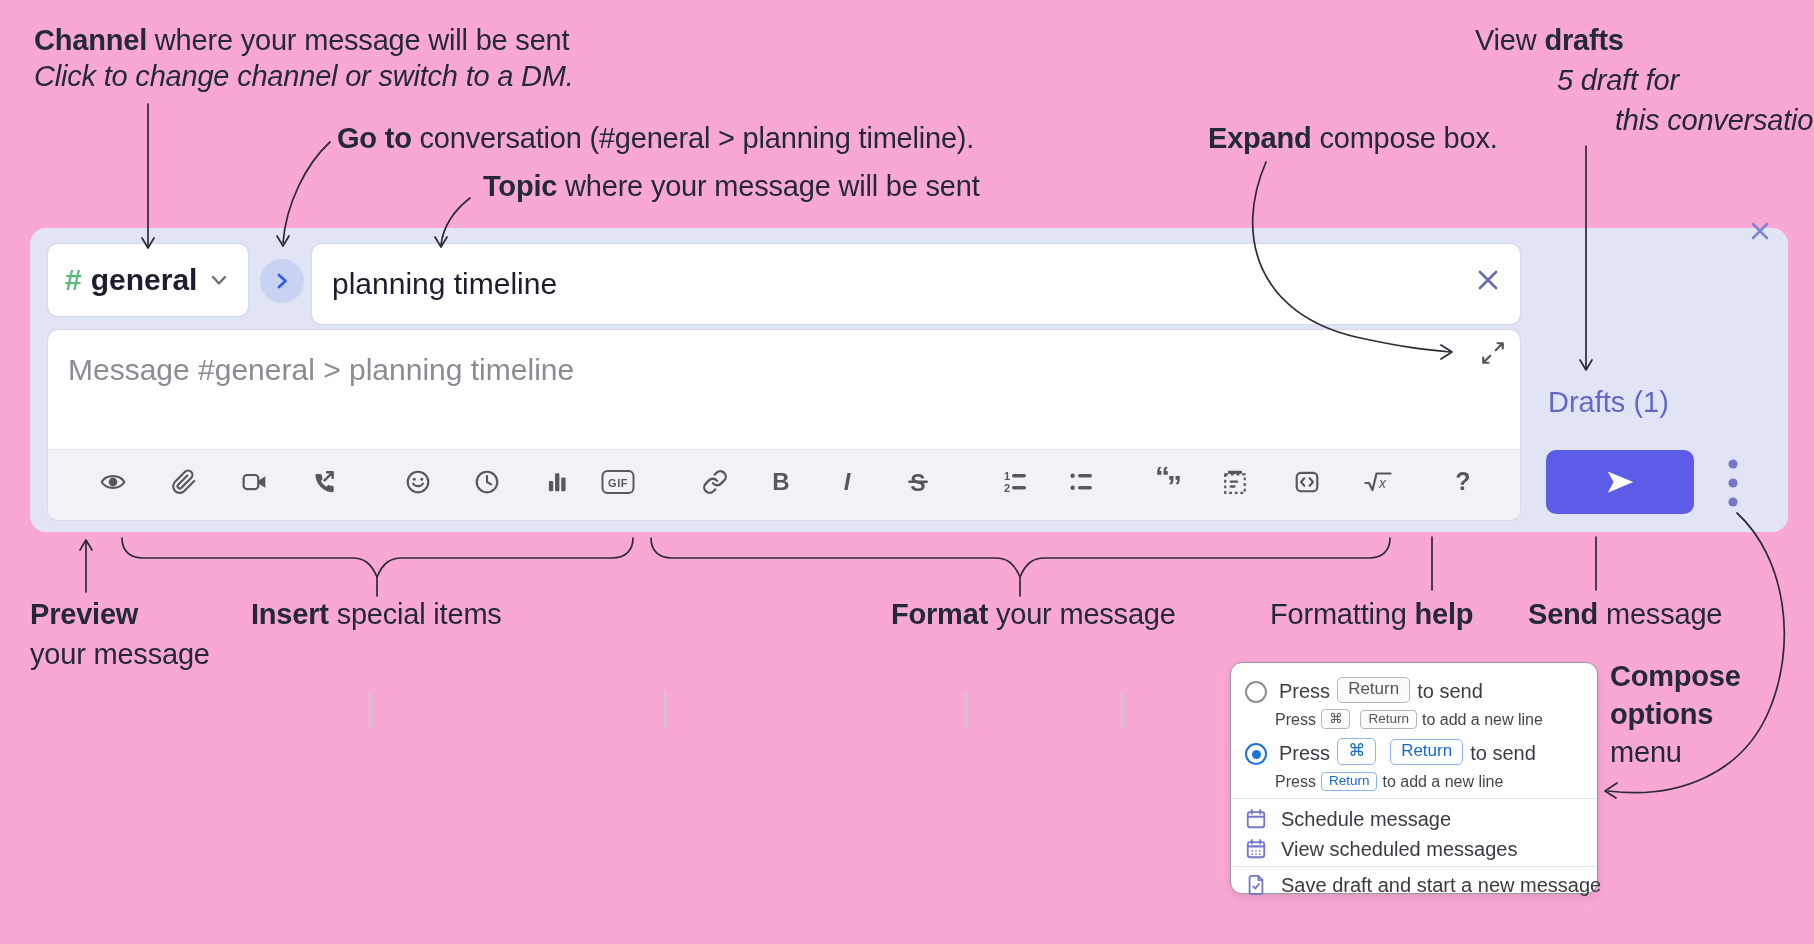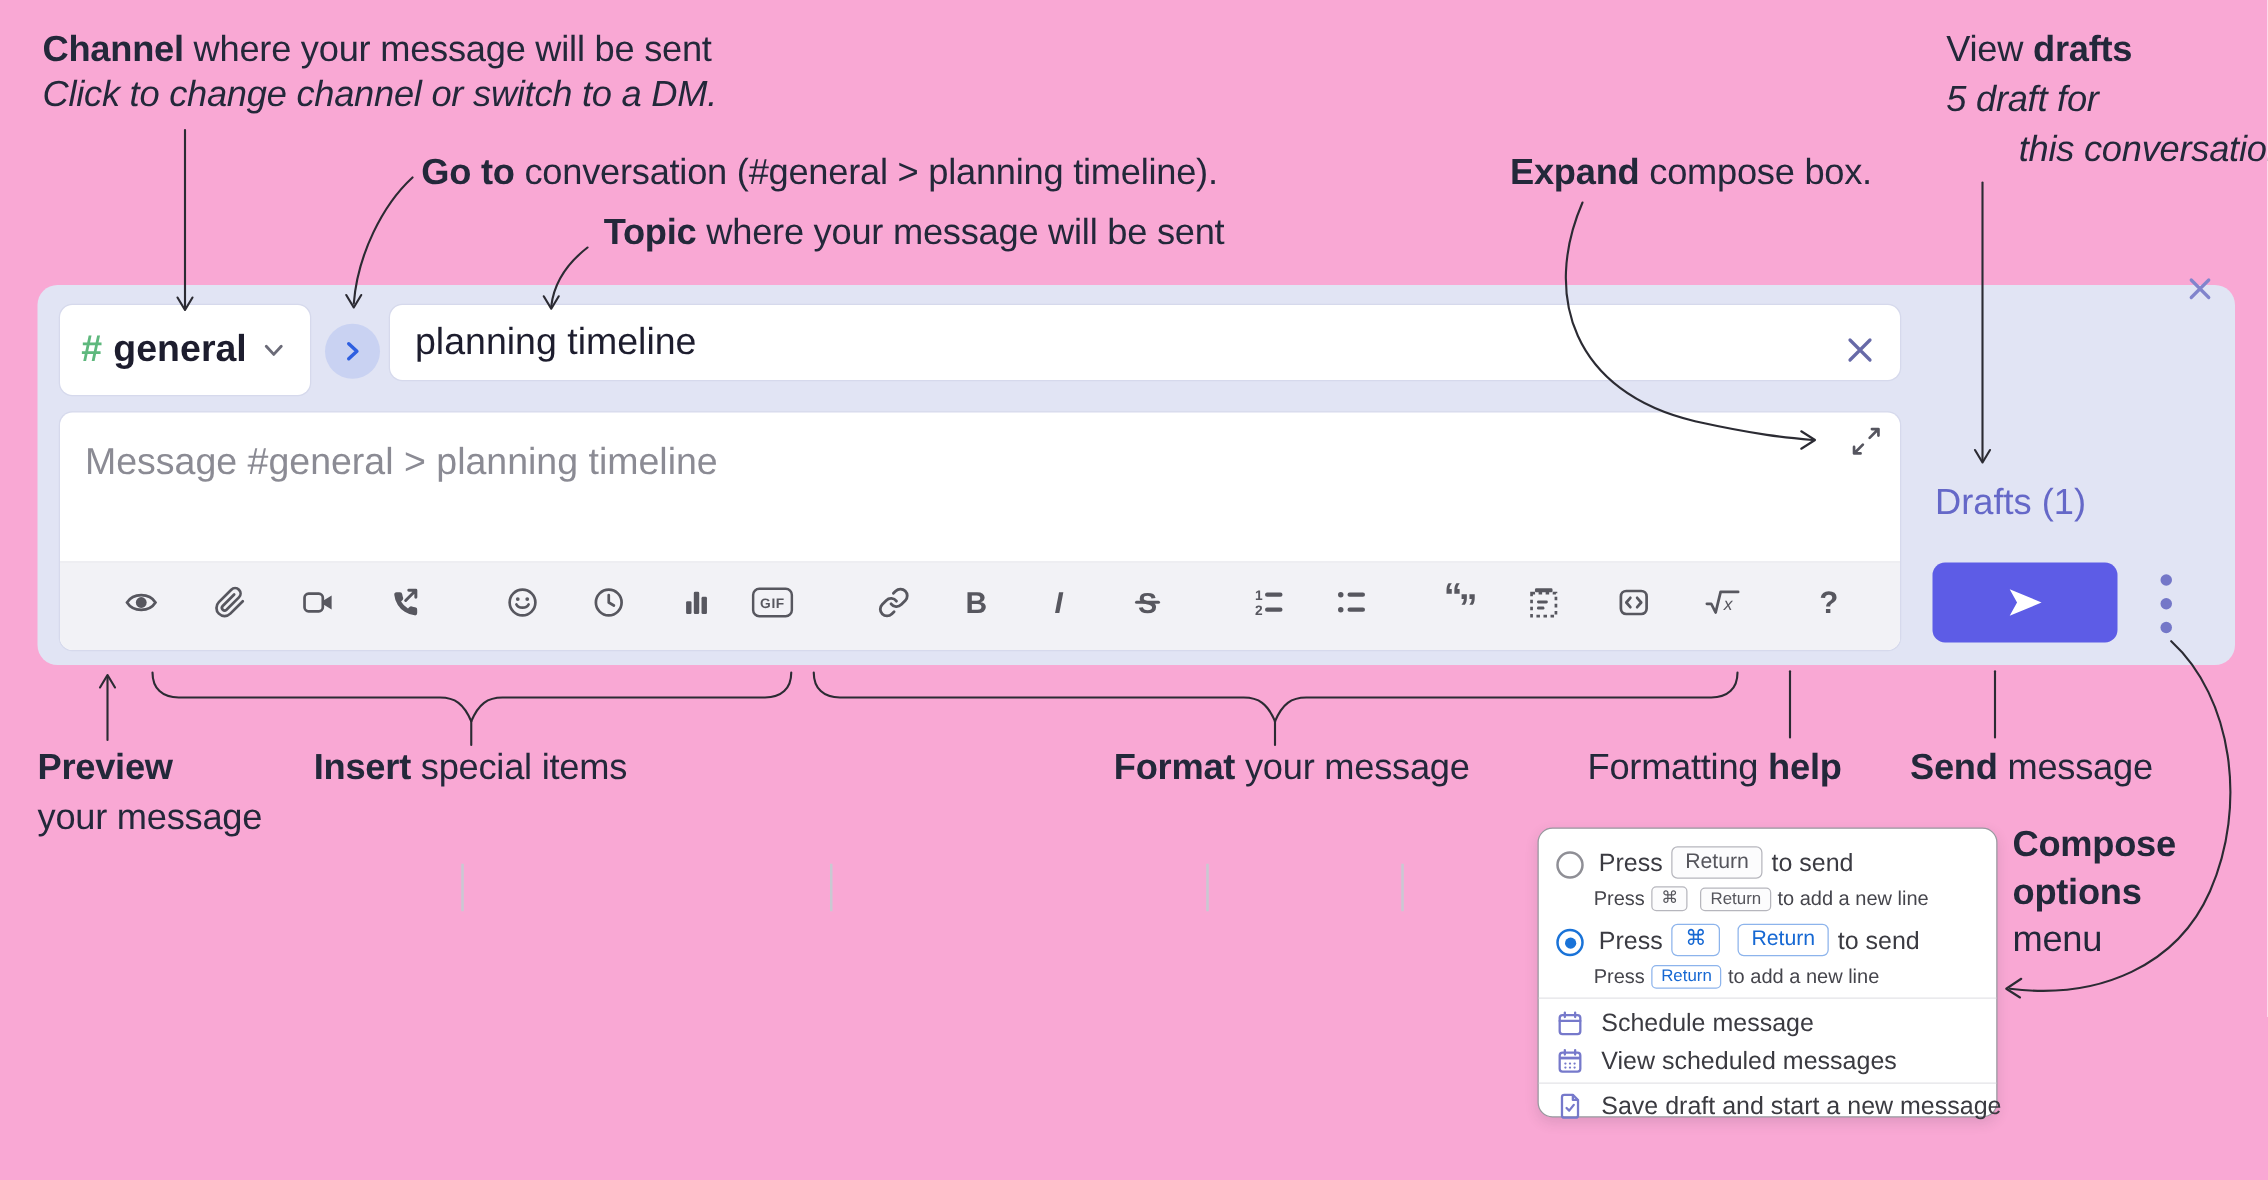--- a/index.html
+++ b/index.html
@@ -49,21 +49,21 @@
 
   <div class="abs ann" style="left:34px;top:22px;"><b>Channel</b><span> where your message will be sent</span></div>
   <div class="abs ann it" style="left:34px;top:58px;">Click to change channel or switch to a DM.</div>
 
   <div class="abs ann" style="left:337px;top:120px;"><b>Go to</b><span> conversation (#general &gt; planning timeline).</span></div>
 
   <div class="abs ann" style="left:1208px;top:120px;"><b>Expand</b><span> compose box.</span></div>
 
   <div class="abs ann" style="left:483px;top:168px;"><b>Topic</b><span> where your message will be sent</span></div>
 
-  <div class="abs ann" style="left:1557px;top:22px;"><span>View </span><b>drafts</b></div>
+  <div class="abs ann" style="left:1475px;top:22px;"><span>View </span><b>drafts</b></div>
   <div class="abs ann it" style="left:1557px;top:62px;">5 draft for</div>
   <div class="abs ann it" style="left:1615px;top:102px;">this conversation</div>
 
   <div class="abs panel" style="left:30px;top:228px;width:1758px;height:304px;">
 
     <svg class="abs" style="left:1715px;top:-12px;width:30px;height:30px;cursor:pointer;" viewBox="0 0 30 30">
       <path d="M8 8 L22 22 M22 8 L8 22" stroke="#8184cc" stroke-width="2.6" fill="none" stroke-linecap="round"></path>
     </svg>
 
     <div class="abs whitebox" style="left:18px;top:16px;width:200px;height:72px;display:flex;align-items:center;cursor:pointer;">
@@ -73,21 +73,21 @@
         <polyline points="4,7 10,13.5 16,7" fill="none" stroke="#6b6b78" stroke-width="2.3" stroke-linecap="round" stroke-linejoin="round"></polyline>
       </svg>
     </div>
 
     <div class="abs" style="left:230px;top:31px;width:44px;height:44px;border-radius:50%;background:#c9d2f2;display:flex;align-items:center;justify-content:center;cursor:pointer;">
       <svg style="width:22px;height:22px;" viewBox="0 0 22 22">
         <polyline points="8,5 14.5,11 8,17" fill="none" stroke="#2e5fe0" stroke-width="2.8" stroke-linecap="round" stroke-linejoin="round"></polyline>
       </svg>
     </div>
 
-    <div class="abs whitebox" style="left:282px;top:16px;width:1208px;height:60px;">
+    <div class="abs whitebox" style="left:282px;top:16px;width:1208px;height:80px;">
       <input class="flat" readonly="" value="planning timeline" style="">
       <svg class="abs" style="right:18px;top:22px;width:28px;height:28px;cursor:pointer;" viewBox="0 0 28 28">
         <path d="M6 6 L22 22 M22 6 L6 22" stroke="#676aa8" stroke-width="2.6" fill="none" stroke-linecap="round"></path>
       </svg>
     </div>
 
     <div class="abs whitebox" style="left:18px;top:102px;width:1472px;height:190px;">
       <input class="flat" readonly="" style="height: 80px; font-size: 30px;" placeholder="Message #general &gt; planning timeline">
       
       <svg class="abs" style="right:14px;top:10px;width:26px;height:26px;cursor:pointer;" viewBox="0 0 24 24">

